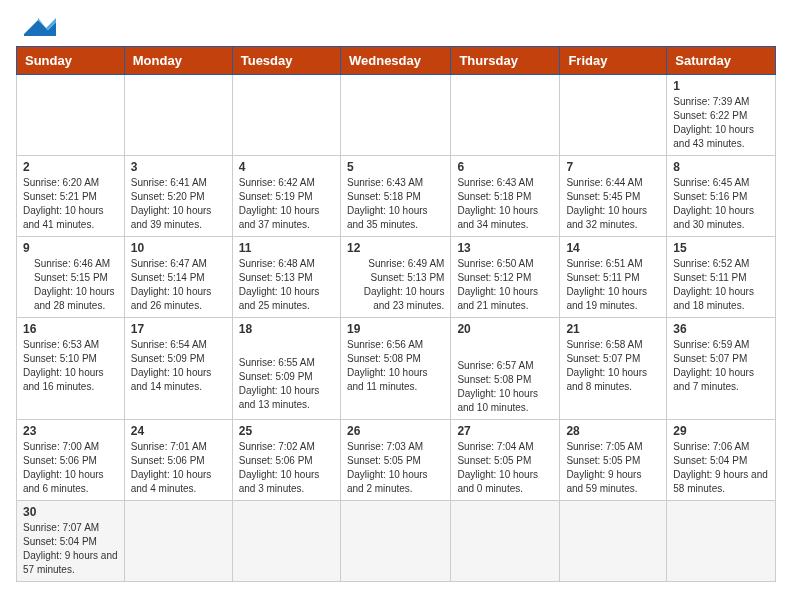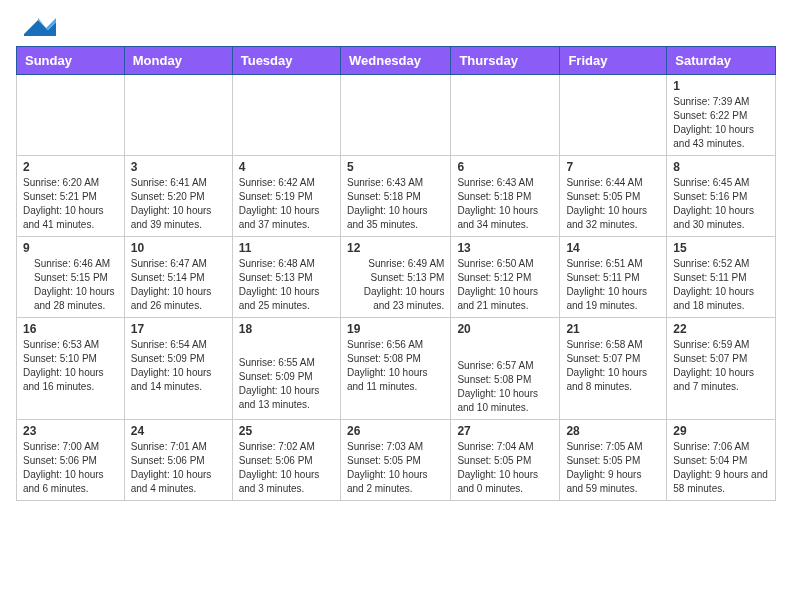--- a/index.html
+++ b/index.html
@@ -42,21 +42,21 @@
     .location-title {
       font-size: 14px;
       color: #555;
     }
     .calendar {
       width: 100%;
       border-collapse: collapse;
       border: 1px solid #ccc;
     }
     .calendar th {
-      background-color: #8b5cf6;
+      background-color: #c2410c;
       color: #fff;
       text-align: left;
       padding: 6px 8px;
       font-size: 13px;
       font-weight: bold;
       border: 1px solid #2558a0;
     }
     .calendar td {
       vertical-align: top;
       border: 1px solid #ccc;
@@ -160,21 +160,21 @@
         </td>
         <td>
           <span class="day-number">6</span>
           <div class="day-info" style="white-space: pre-line;">Sunrise: 6:43 AM
 Sunset: 5:18 PM
 Daylight: 10 hours and 34 minutes.</div>
         </td>
         <td>
           <span class="day-number">7</span>
           <div class="day-info" style="white-space: pre-line;">Sunrise: 6:44 AM
-Sunset: 5:05 PM
+Sunset: 5:45 PM
 Daylight: 10 hours and 32 minutes.</div>
         </td>
         <td>
           <span class="day-number">8</span>
           <div class="day-info" style="white-space: pre-line;">Sunrise: 6:45 AM
 Sunset: 5:16 PM
 Daylight: 10 hours and 30 minutes.</div>
         </td>
       </tr>
       <tr>
@@ -252,21 +252,21 @@
 Sunset: 5:08 PM
 Daylight: 10 hours and 10 minutes.</div>
         </td>
         <td>
           <span class="day-number">21</span>
           <div class="day-info" style="white-space: pre-line;">Sunrise: 6:58 AM
 Sunset: 5:07 PM
 Daylight: 10 hours and 8 minutes.</div>
         </td>
         <td>
-          <span class="day-number">22</span>
+          <span class="day-number">36</span>
           <div class="day-info" style="white-space: pre-line;">Sunrise: 6:59 AM
 Sunset: 5:07 PM
 Daylight: 10 hours and 7 minutes.</div>
         </td>
       </tr>
       <tr>
         <td>
           <span class="day-number">23</span>
           <div class="day-info" style="white-space: pre-line;">Sunrise: 7:00 AM
 Sunset: 5:06 PM
@@ -302,14 +302,28 @@
 Sunset: 5:05 PM
 Daylight: 9 hours and 59 minutes.</div>
         </td>
         <td>
           <span class="day-number">29</span>
           <div class="day-info" style="white-space: pre-line;">Sunrise: 7:06 AM
 Sunset: 5:04 PM
 Daylight: 9 hours and 58 minutes.</div>
         </td>
       </tr>
+      <tr class="last-row">
+        <td>
+          <span class="day-number">30</span>
+          <div class="day-info" style="white-space: pre-line;">Sunrise: 7:07 AM
+Sunset: 5:04 PM
+Daylight: 9 hours and 57 minutes.</div>
+        </td>
+        <td class="empty-cell"></td>
+        <td class="empty-cell"></td>
+        <td class="empty-cell"></td>
+        <td class="empty-cell"></td>
+        <td class="empty-cell"></td>
+        <td class="empty-cell"></td>
+      </tr>
     </tbody>
 </table>
 
 </body></html>

